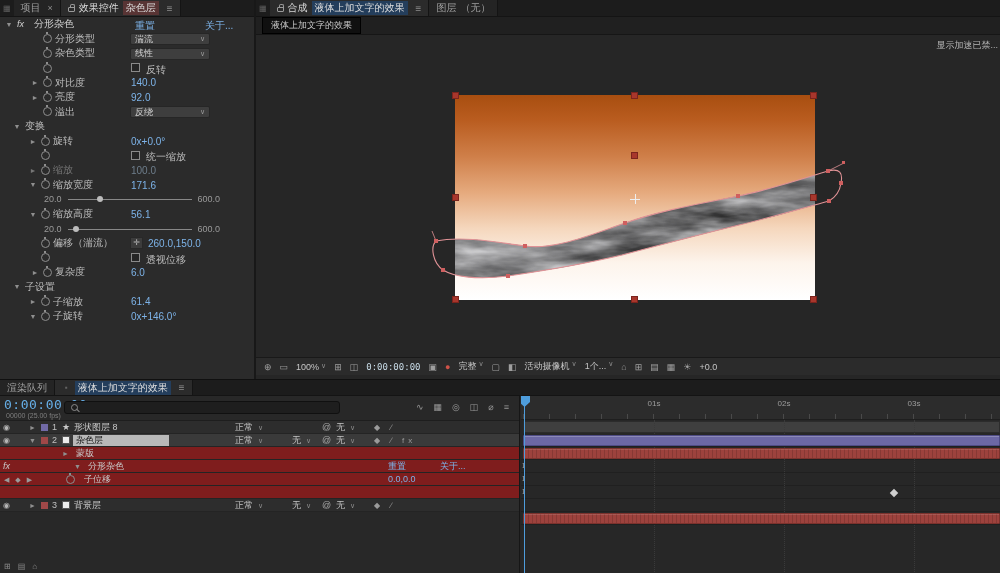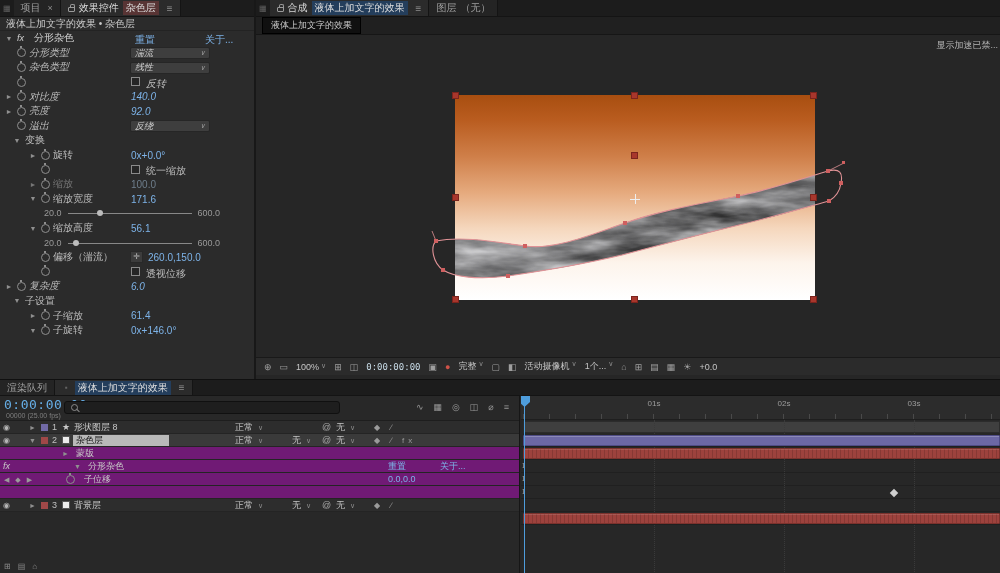--- a/index.html
+++ b/index.html
@@ -18,21 +18,21 @@
 .tab-hl-blue{background:#243e5c;padding:0 3px;color:#ddd;}
 .lock{width:7px;height:5px;border:1px solid #9a9a9a;border-radius:1px;position:relative;margin-top:3px;flex:none;}
 .lock::before{content:"";position:absolute;top:-4px;left:1px;width:3px;height:3px;border:1px solid #9a9a9a;border-bottom:none;border-radius:2px 2px 0 0;}
 .link{color:#7db3e8;}
 .ddv{color:#8b8b8b;font-size:7px;margin-left:2px;}
 
 
 #effect-panel{position:absolute;left:0;top:0;width:256px;height:379px;background:#2b2b2b;border-right:2px solid #181818;}
 .ep-subtitle{height:14px;line-height:14px;padding-left:6px;color:#c9c9c9;background:#2b2b2b;border-bottom:1px solid #232323;white-space:nowrap;}
 .prow{position:relative;height:14.6px;display:flex;align-items:center;gap:3px;color:#bdbdbd;white-space:nowrap;}
-.lvl0{padding-left:4px;font-style:italic;}
+.lvl0{padding-left:30px;}
 .grp{padding-left:12px;}
 .lvl1{padding-left:28px;}
 .tw{width:10px;color:#8f8f8f;font-size:7px;text-align:center;flex:none;}
 .sw{display:inline-block;width:9px;height:9px;border:1px solid #8e8e8e;border-radius:50%;position:relative;flex:none;}
 .sw::before{content:"";position:absolute;left:2px;top:-3px;width:2px;height:2px;background:#8e8e8e;}
 .val{position:absolute;left:131px;top:2px;color:#7db3e8;}
 .dd{position:absolute;left:130px;top:1.5px;width:80px;height:12px;background:#3e3e3e;border:1px solid #262626;border-radius:2px;color:#cfcfcf;font-size:9px;display:flex;align-items:center;padding:0 4px;}
 .dd::after{content:"∨";margin-left:auto;font-size:7px;color:#9a9a9a;}
 .cbx{position:absolute;left:131px;top:2.5px;width:9px;height:9px;border:1px solid #8a8a8a;background:#252525;}
 .cblbl{position:absolute;left:146px;top:2px;color:#bdbdbd;}
@@ -75,21 +75,21 @@
 .tl-info{position:relative;height:25px;background:#282828;border-bottom:1px solid #1e1e1e;}
 .tc{position:absolute;left:4px;top:1px;font-size:13px;letter-spacing:.5px;color:#66aee6;font-family:"DejaVu Sans Mono",monospace;}
 .tc-sub{position:absolute;left:6px;top:16px;font-size:7px;color:#7f7f7f;}
 .searchbox{position:absolute;left:64px;top:5px;width:276px;height:13px;background:#1e1e1e;border:1px solid #101010;border-radius:3px;display:flex;align-items:center;padding-left:6px;}
 .search-ic{width:7px;height:7px;border:1px solid #8a8a8a;border-radius:50%;position:relative;}
 .search-ic::after{content:"";position:absolute;width:4px;height:1px;background:#8a8a8a;transform:rotate(45deg);right:-3px;bottom:-1px;}
 .ti-icons{position:absolute;right:10px;top:6px;display:flex;gap:10px;color:#989898;font-size:9px;}
 .tl-cols{position:absolute;top:25px;left:0;right:0;height:13px;background:#2d2d2d;border-bottom:1px solid #1f1f1f;font-size:9px;color:#a6a6a6;}
 .c{position:absolute;top:1px;line-height:11px;}
 .lrow{position:relative;height:13px;background:#2d2d2d;border-bottom:1px solid #242424;font-size:10px;color:#c0c0c0;}
-.childrow{background:#701a75;}
+.childrow{background:#7f1d1d;}
 .selrow{background:#3a3a3a;}
 .eye{font-size:8px;color:#b5b5b5;}
 .tw2{font-size:7px;color:#909090;}
 .swatch{width:7px;height:7px;top:3px;}
 .num{font-size:9px;}
 .star{font-size:9px;color:#c9c9c9;}
 .thumb{width:8px;height:8px;background:#ececec;border:1px solid #565656;top:2px;}
 .lname{font-size:9px;color:#c8c8c8;}
 .selname{background:#b9b9b9;color:#141414;padding:0 3px;width:96px;height:11px;}
 .modecell{display:flex;gap:3px;font-size:9px;color:#c4c4c4;}
@@ -129,21 +129,20 @@
         <span>项目</span>
         <span class="tclose">×</span>
       </div>
       <div class="tab active">
         <span class="lock"></span>
         <span>效果控件</span>
         <span class="tab-hl-red">杂色层</span>
         <span class="menu-icon">≡</span>
       </div>
     </div>
-    <div class="ep-subtitle">液体上加文字的效果 • 杂色层</div>
 
     <div class="prow efhead">
       <span class="tw">▼</span>
       <span class="fxbadge">fx</span>
       <span class="efname">分形杂色</span>
       <span class="link eflink1">重置</span>
       <span class="link eflink2">关于...</span>
     </div>
 
     <div class="prow lvl0">

